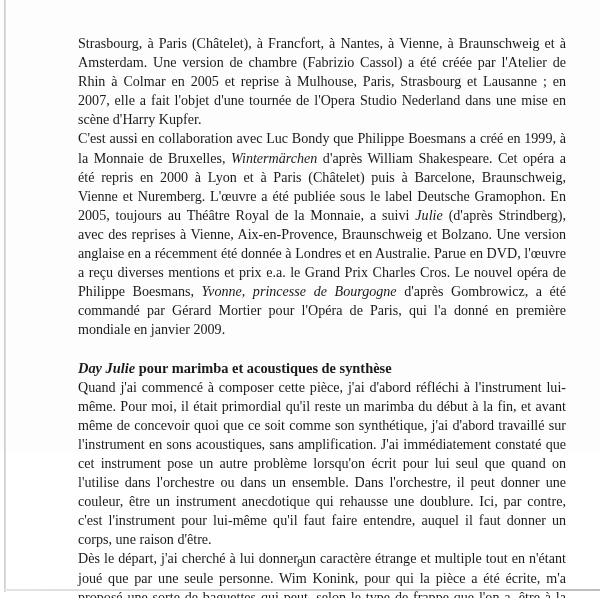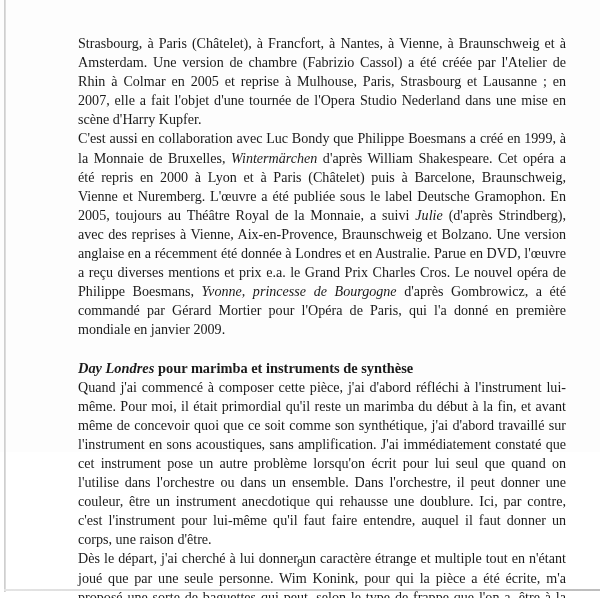--- a/index.html
+++ b/index.html
@@ -39,20 +39,20 @@
 <div class="page">
   <div class="left-edge"></div>
   <div class="bottom-edge"></div>
 
   <div class="content">
     <p>Strasbourg, à Paris (Châtelet), à Francfort, à Nantes, à Vienne, à Braunschweig et à Amsterdam. Une version de chambre (Fabrizio Cassol) a été créée par l'Atelier de Rhin à Colmar en 2005 et reprise à Mulhouse, Paris, Strasbourg et Lausanne ; en 2007, elle a fait l'objet d'une tournée de l'Opera Studio Nederland dans une mise en scène d'Harry Kupfer.</p>
 
     <p><span>C'est aussi en collaboration avec Luc Bondy que Philippe Boesmans a créé en 1999, à la Monnaie de Bruxelles, </span><em>Wintermärchen</em><span> d'après William Shakespeare. Cet opéra a été repris en 2000 à Lyon et à Paris (Châtelet) puis à Barcelone, Braunschweig, Vienne et Nuremberg. L'œuvre a été publiée sous le label Deutsche Gramophon. En 2005, toujours au Théâtre Royal de la Monnaie, a suivi </span><em>Julie</em><span> (d'après Strindberg), avec des reprises à Vienne, Aix-en-Provence, Braunschweig et Bolzano. Une version anglaise en a récemment été donnée à Londres et en Australie. Parue en DVD, l'œuvre a reçu diverses mentions et prix e.a. le Grand Prix Charles Cros. Le nouvel opéra de Philippe Boesmans, </span><em>Yvonne, princesse de Bourgogne</em><span> d'après Gombrowicz, a été commandé par Gérard Mortier pour l'Opéra de Paris, qui l'a donné en première mondiale en janvier 2009.</span></p>
 
     <div class="section">
-      <h2 class="heading"><em>Day Londres</em><span> pour marimba et instruments de synthèse</span></h2>
+      <h2 class="heading"><em>Day Julie</em><span> pour marimba et acoustiques de synthèse</span></h2>
       <p>Quand j'ai commencé à composer cette pièce, j'ai d'abord réfléchi à l'instrument lui-même. Pour moi, il était primordial qu'il reste un marimba du début à la fin, et avant même de concevoir quoi que ce soit comme son synthétique, j'ai d'abord travaillé sur l'instrument en sons acoustiques, sans amplification. J'ai immédiatement constaté que cet instrument pose un autre problème lorsqu'on écrit pour lui seul que quand on l'utilise dans l'orchestre ou dans un ensemble. Dans l'orchestre, il peut donner une couleur, être un instrument anecdotique qui rehausse une doublure. Ici, par contre, c'est l'instrument pour lui-même qu'il faut faire entendre, auquel il faut donner un corps, une raison d'être.</p>
       <p>Dès le départ, j'ai cherché à lui donner un caractère étrange et multiple tout en n'étant joué que par une seule personne. Wim Konink, pour qui la pièce a été écrite, m'a proposé une sorte de baguettes qui peut, selon le type de frappe que l'on a, être à la fois dure et douce. Ce qui me permet d'avoir en même temps et seulement selon le type d'attaque, un instrument qui peut tendre vers le xylophone, par un aspect plus percussif tout en gardant la possibilité d'avoir le son très doux du marimba.</p>
     </div>
   </div>
 
   <div class="page-number">8</div>
 </div>
 
 </body></html>

